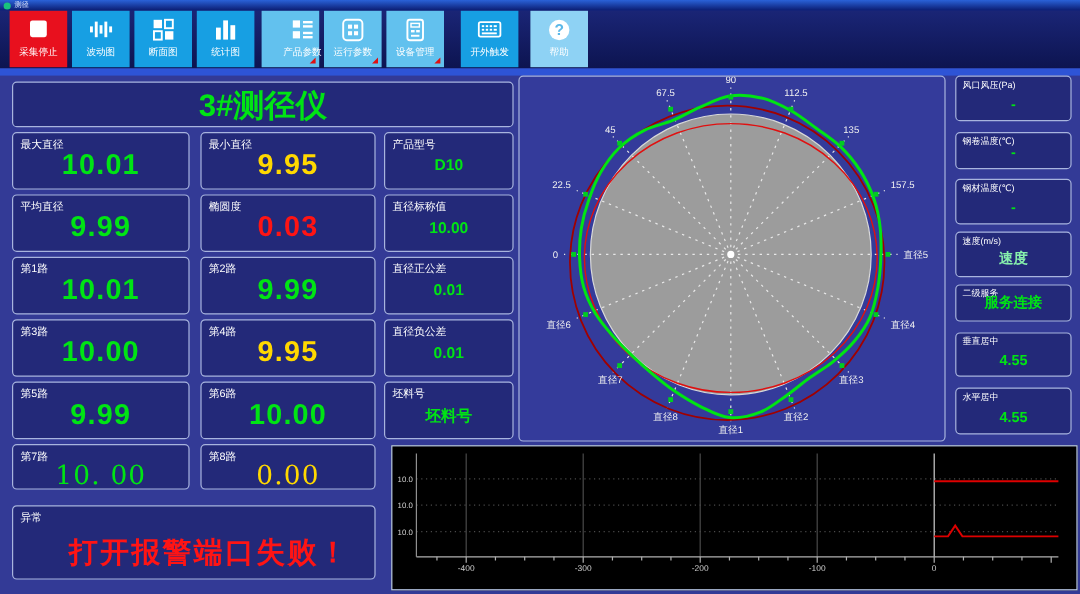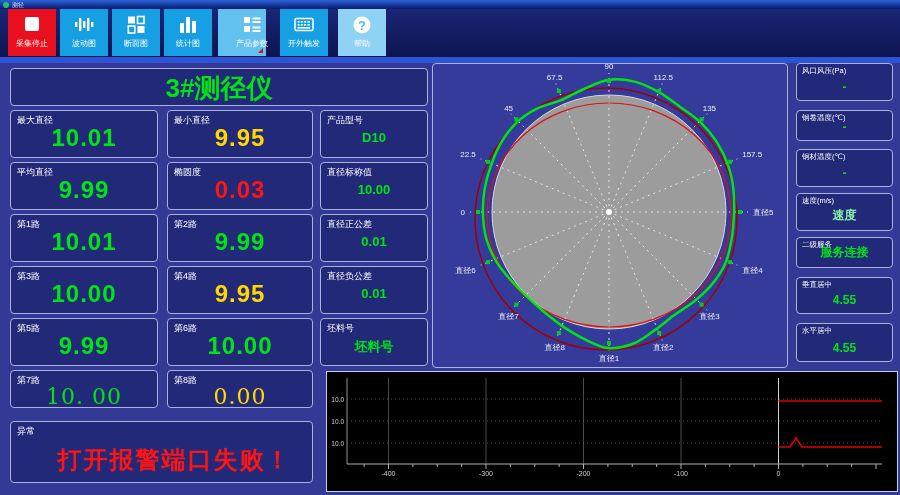--- a/index.html
+++ b/index.html
@@ -94,20 +94,42 @@
   <button class="tbtn tb-light grp2">
     <svg width="24" height="22" viewBox="0 0 24 22">
       <rect x="4" y="3" width="6" height="6" fill="#fff"></rect>
         <rect x="4" y="12" width="6" height="6" fill="#fff"></rect>
       <rect x="12.5" y="3.5" width="8" height="2" fill="#fff"></rect>
         <rect x="12.5" y="7" width="8" height="2" fill="#fff"></rect>
       <rect x="12.5" y="12.5" width="8" height="2" fill="#fff"></rect>
         <rect x="12.5" y="16" width="8" height="2" fill="#fff"></rect>
       </svg>
     <span class="tlabel">产品参数</span>
+    <span class="corner"></span>
+  </button>
+  <button class="tbtn tb-light">
+    <svg width="24" height="22" viewBox="0 0 24 22">
+      <rect x="4" y="2.5" width="16" height="17" rx="3" fill="none" stroke="#fff" stroke-width="1.6"></rect>
+      <rect x="8" y="6.5" width="3.4" height="3.4" fill="#fff"></rect>
+        <rect x="13" y="6.5" width="3.4" height="3.4" fill="#fff"></rect>
+      <rect x="8" y="12" width="3.4" height="3.4" fill="#fff"></rect>
+        <rect x="13" y="12" width="3.4" height="3.4" fill="#fff"></rect>
+      </svg>
+    <span class="tlabel">运行参数</span>
+    <span class="corner"></span>
+  </button>
+  <button class="tbtn tb-light">
+    <svg width="24" height="22" viewBox="0 0 24 22">
+      <rect x="5.5" y="2.5" width="13" height="17" rx="2" fill="none" stroke="#fff" stroke-width="1.6"></rect>
+      <rect x="8.5" y="5.5" width="7" height="3" fill="none" stroke="#fff" stroke-width="1.2"></rect>
+      <rect x="8.5" y="11" width="3" height="2" fill="#fff"></rect>
+        <rect x="12.8" y="11" width="3" height="2" fill="#fff"></rect>
+      <rect x="8.5" y="15" width="7" height="1.6" fill="#fff"></rect>
+      </svg>
+    <span class="tlabel">设备管理</span>
     <span class="corner"></span>
   </button>
   <button class="tbtn tb-blue grp3">
     <svg width="24" height="22" viewBox="0 0 24 22">
       <rect x="3" y="4.5" width="18" height="12" rx="1.5" fill="none" stroke="#fff" stroke-width="1.5"></rect>
       <g fill="#fff">
         <rect x="5.5" y="7" width="2" height="1.6"></rect>
           <rect x="8.8" y="7" width="2" height="1.6"></rect>
           <rect x="12.1" y="7" width="2" height="1.6"></rect>
           <rect x="15.4" y="7" width="2.6" height="1.6"></rect>

